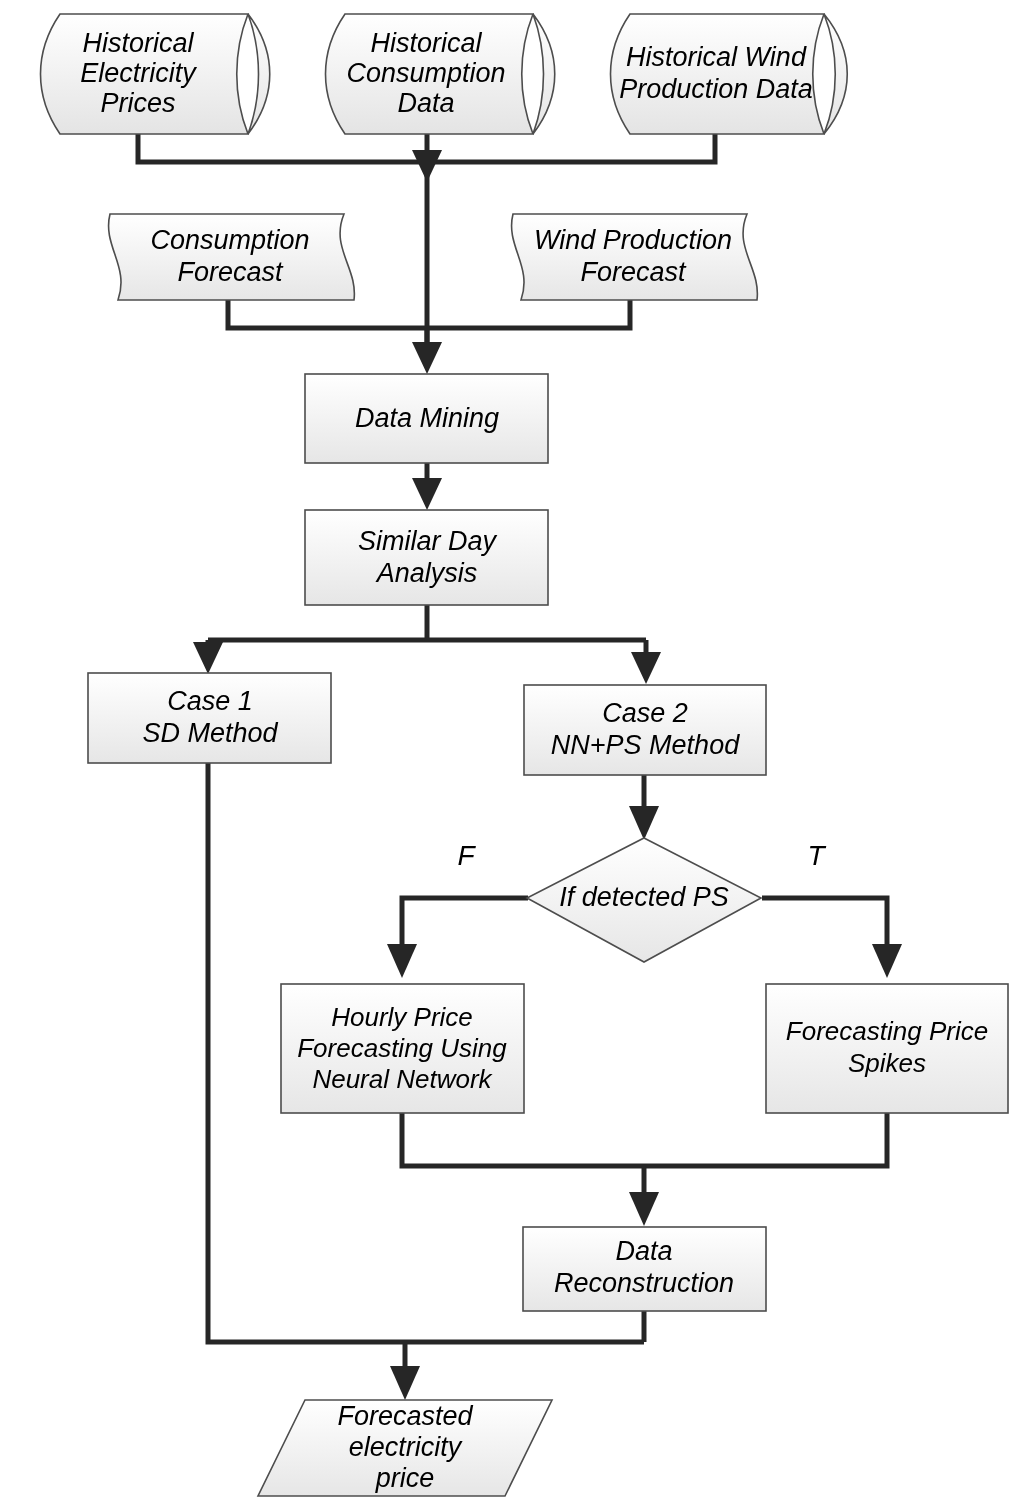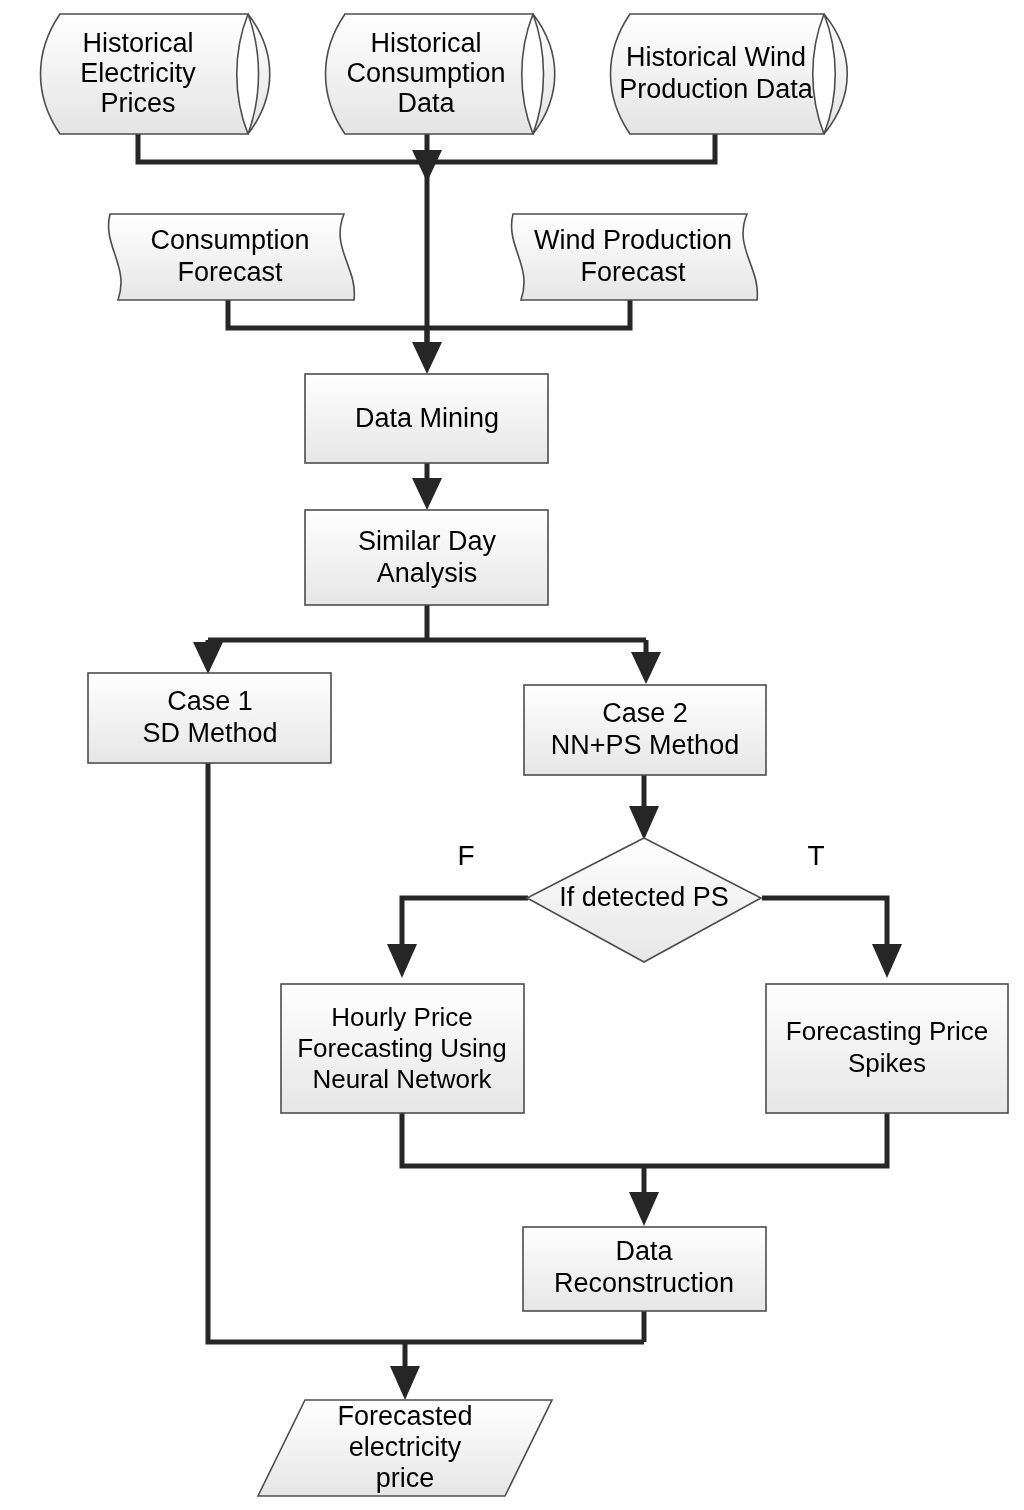--- a/index.html
+++ b/index.html
@@ -9,20 +9,21 @@
   }
   body {
     font-family: "Liberation Sans", sans-serif;
   }
   #flowchart-root {
     position: relative;
     width: 1024px;
     height: 1510px;
     background: #ffffff;
     overflow: hidden;
+    font-style: italic;
   }
   svg.chart-canvas {
     display: block;
     width: 1024px;
     height: 1510px;
   }
   .node-label {
     font-family: "Liberation Sans", sans-serif;
     font-size: 27px;
     fill: #000000;

